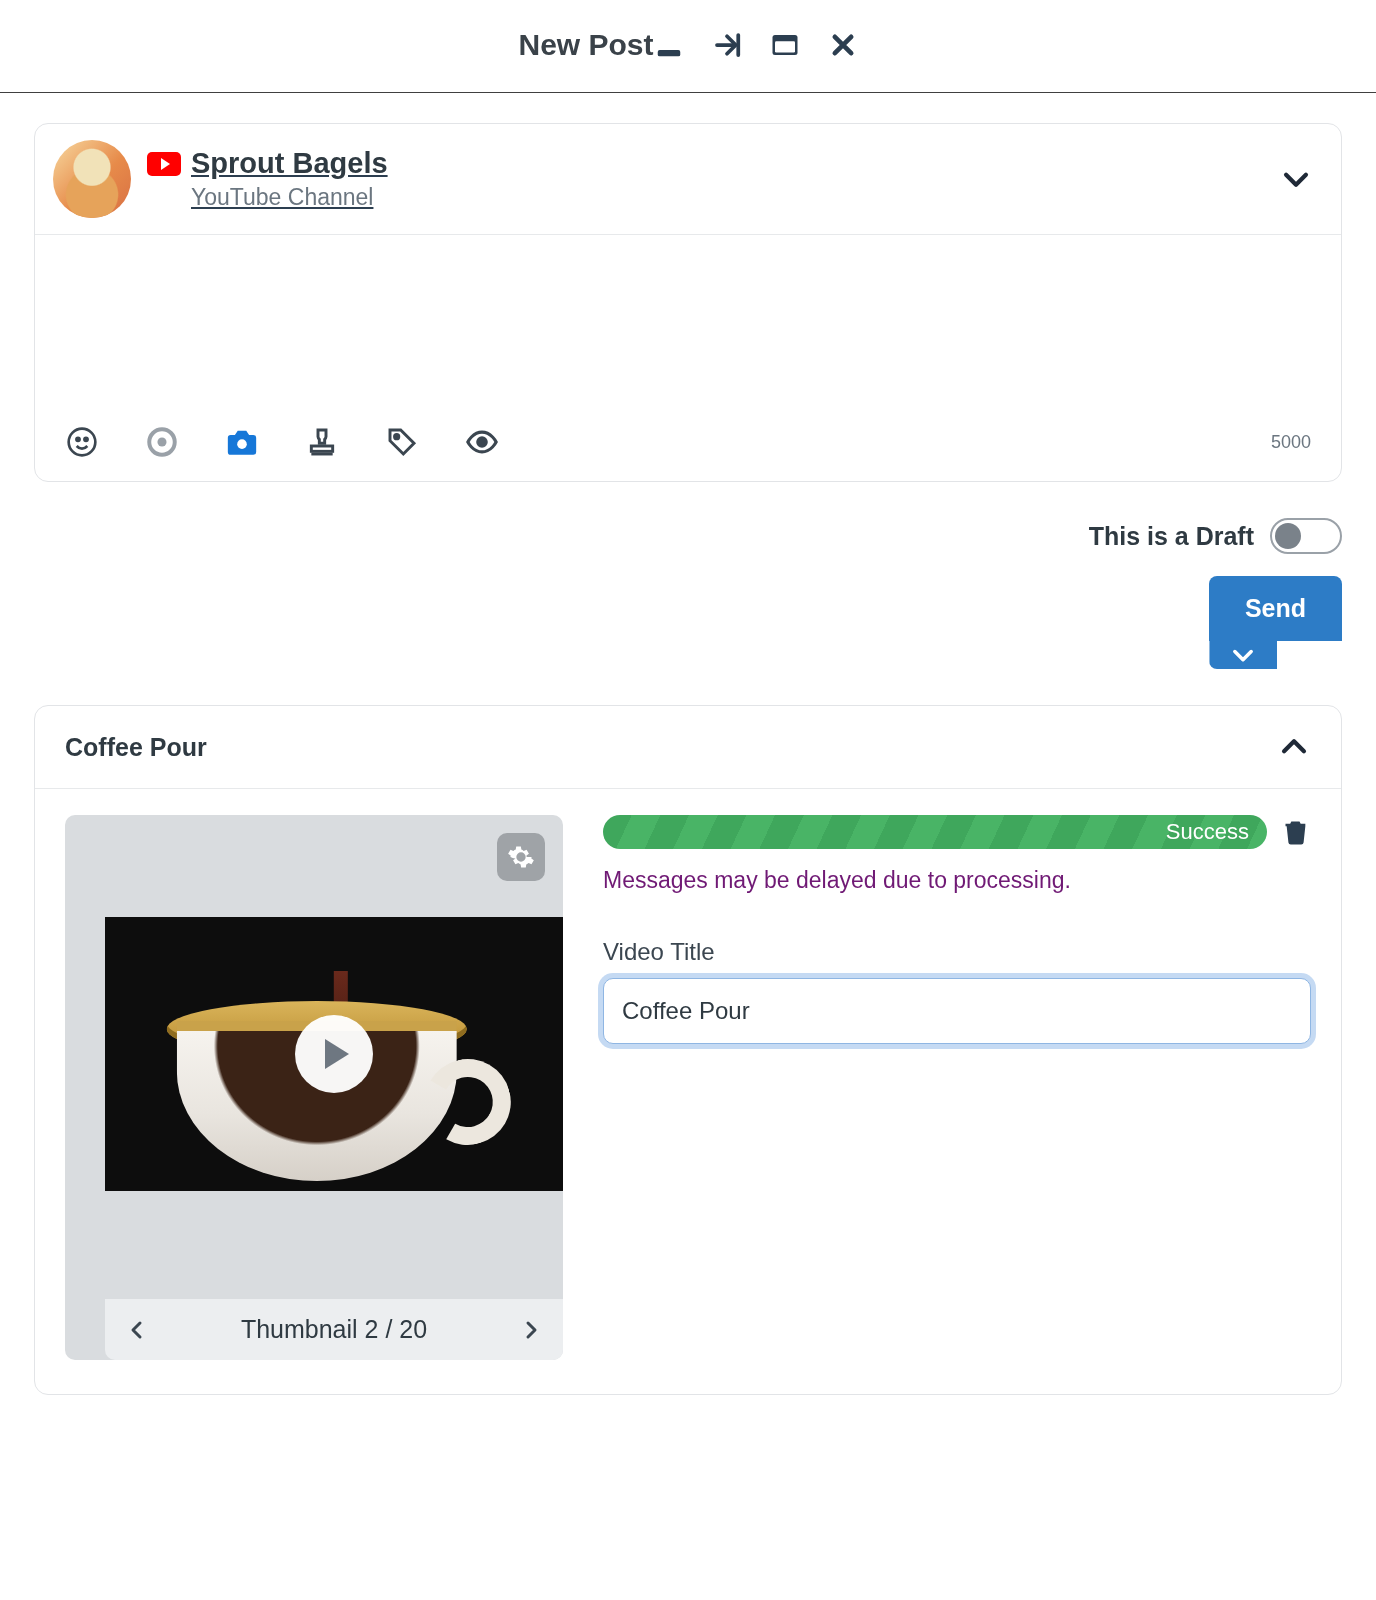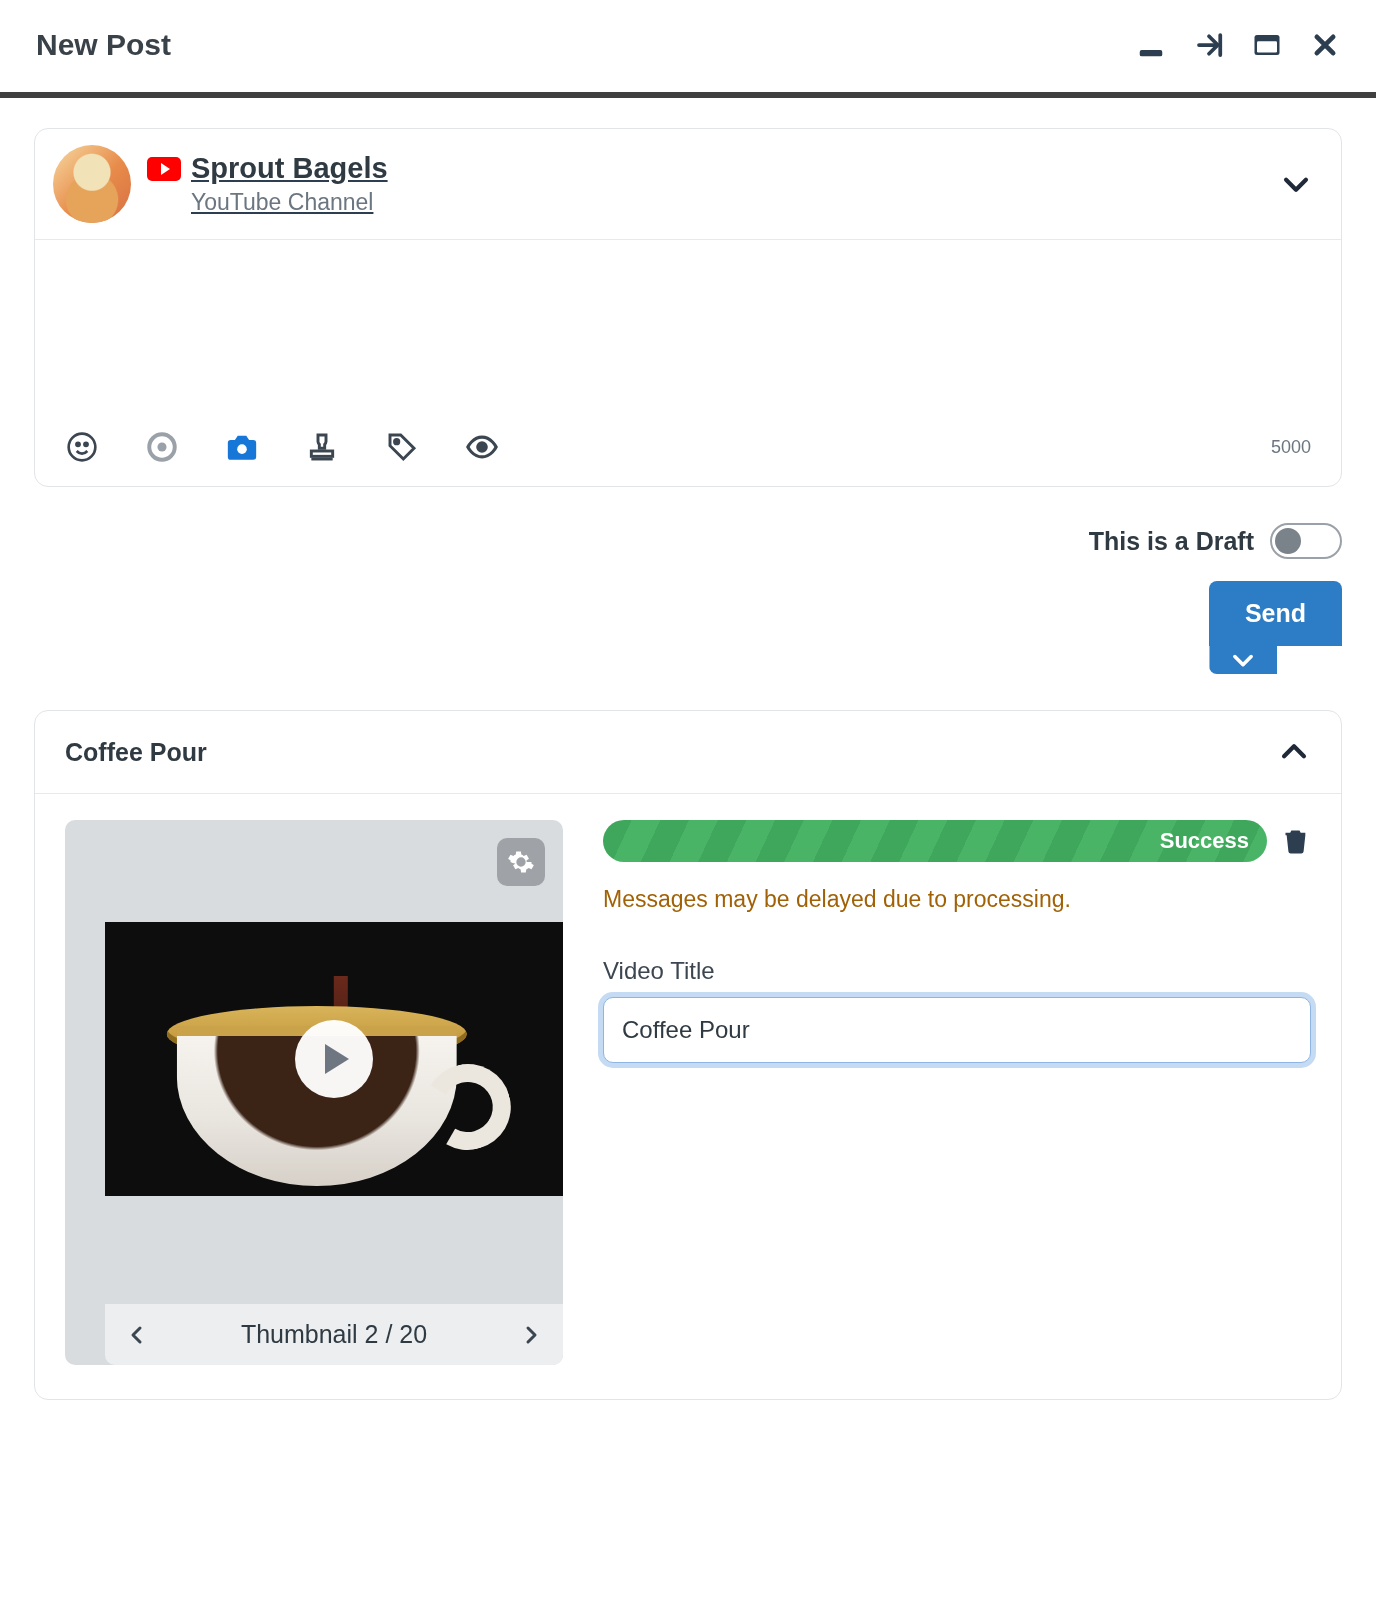--- a/index.html
+++ b/index.html
@@ -7,23 +7,23 @@
     font-family: -apple-system, BlinkMacSystemFont, "Segoe UI", Helvetica, Arial, sans-serif;
     background: #fff;
     color: #2c3e50;
     width: 1376px;
     height: 1600px;
     padding: 0;
   }
   .header {
     display: flex;
     align-items: center;
-    justify-content: space-between;
+    justify-content: center;
     padding: 28px 36px 30px 36px;
-    border-bottom: 6px solid #404040;
+    border-bottom: 1px solid #404040;
   }
   .header h1 {
     font-size: 30px;
     font-weight: 700;
     color: #3a4249;
   }
   .header-icons {
     display: flex;
     gap: 28px;
     align-items: center;
@@ -132,27 +132,27 @@
   .thumb-spacer { height: 108px; background:#d9dcdf; }
   .thumb-nav {
     display:flex; align-items:center; justify-content:space-between;
     background:#eceef0; padding: 16px 18px; border-radius: 0 0 10px 10px;
   }
   .nav-arrow { width:28px; height:28px; cursor:pointer; color:#3b4650; display:flex; align-items:center; justify-content:center;}
   .thumb-label { font-size:25px; color:#2f3a42; font-weight:500;}
   .meta-col { flex:1; }
   .progress-row { display:flex; align-items:center; gap:14px; }
   .progress {
-    flex:1; height:42px; border-radius:999px;
+    flex:1; height:34px; border-radius:999px;
     background: repeating-linear-gradient(115deg,#3fa75c 0 26px,#49b466 26px 52px);
     position:relative; display:flex; align-items:center; justify-content:flex-end; padding-right:18px;
-    color:#fff; font-size:22px;font-weight:bold;
+    color:#fff; font-size:22px;
   }
   .trash { width:30px; height:30px; color:#2c3e50; cursor:pointer; display:flex; align-items:center; justify-content:center;}
-  .delay-msg { font-size:23px; color:#a16207; margin-top:24px; }
+  .delay-msg { font-size:23px; color:#701a75; margin-top:18px; }
   .field-label { font-size:24px; color:#3b4650; margin-top:44px; font-weight:500;}
   .title-input {
     width:100%; margin-top:12px; font-size:24px; color:#2f3a42;
     padding: 18px 18px; border:1px solid #b9c0c7; border-radius:10px;
     outline: none; box-shadow: 0 0 0 5px rgba(90,150,220,0.35);
     border-color:#8fb6e3;
   }
   svg { display:block; }
 </style>
 </head>

